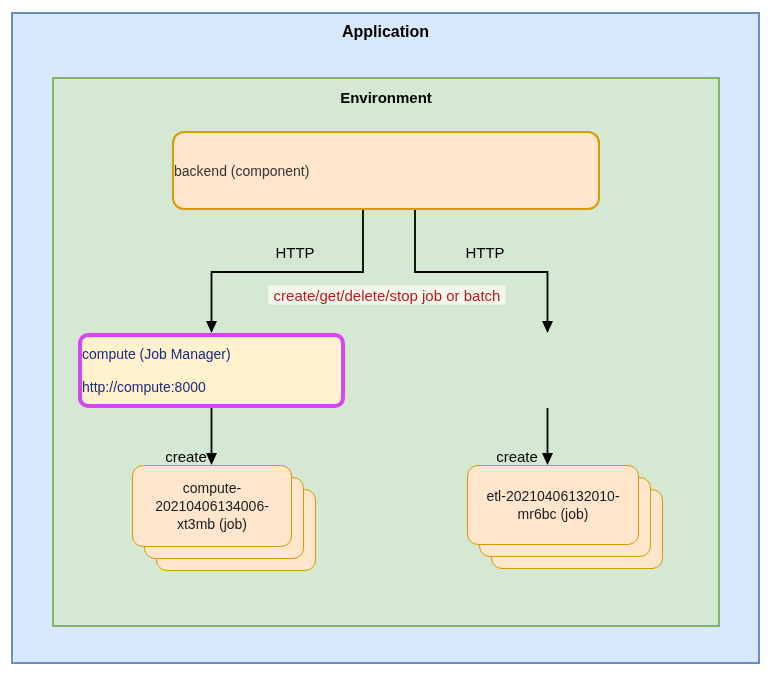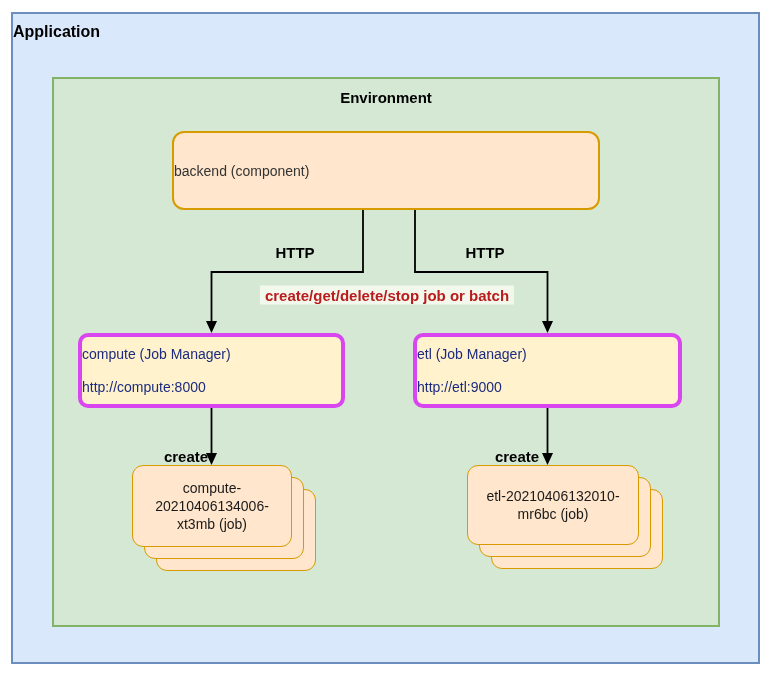--- a/index.html
+++ b/index.html
@@ -24,21 +24,21 @@
     height: 652px;
     box-sizing: border-box;
     background: #dae8fc;
     border: 2px solid #6c8ebf;
   }
   .app-title {
     position: absolute;
     top: 9px;
     left: 0;
     right: 0;
-    text-align: left;
+    text-align: center;
     font-size: 16px;
     font-weight: bold;
     color: #000000;
   }
   
   .environment {
     position: absolute;
     left: 39px;
     top: 63px;
     width: 668px;
@@ -120,21 +120,20 @@
     width: 664px;
     height: 546px;
     pointer-events: none;
   }
   .edge-label {
     position: absolute;
     transform: translate(-50%, -50%);
     white-space: nowrap;
     font-size: 14px;
     color: #000000;
-    font-weight: bold;
   }
   .edge-label.http { font-size: 15px; }
   .edge-label.shared {
     color: #b91c1c;
     background: #f3f8ed;
     padding: 1px 5px;
     font-size: 15px;
   }
   .edge-label.create { font-size: 15px; margin-top: 16px; }
 </style>
@@ -165,24 +164,20 @@
 
       <div class="node backend">
         <span>backend (component)</span>
       </div>
 
       <div class="node manager compute">
         <div>compute (Job Manager)</div>
         <div>http://compute:8000</div>
       </div>
 
-      <div class="node manager etl">
-        <div>etl (Job Manager)</div>
-        <div>http://etl:9000</div>
-      </div>
 
       <div class="stack compute-stack">
         <div class="stack-box back2"></div>
         <div class="stack-box back1"></div>
         <div class="stack-box front">
           <span>compute-20210406134006-xt3mb (job)</span>
         </div>
       </div>
 
       <div class="stack etl-stack">

